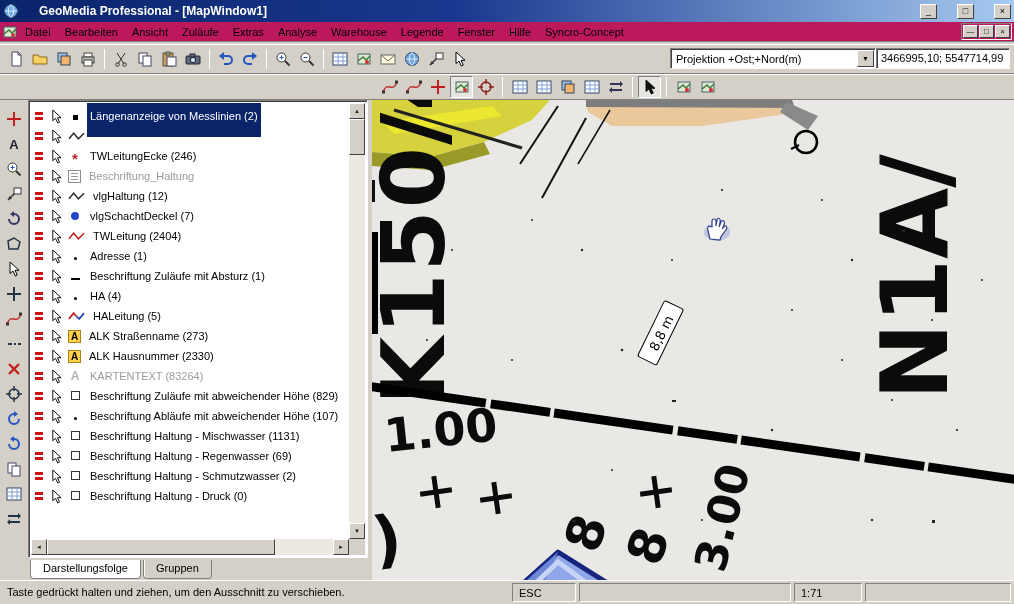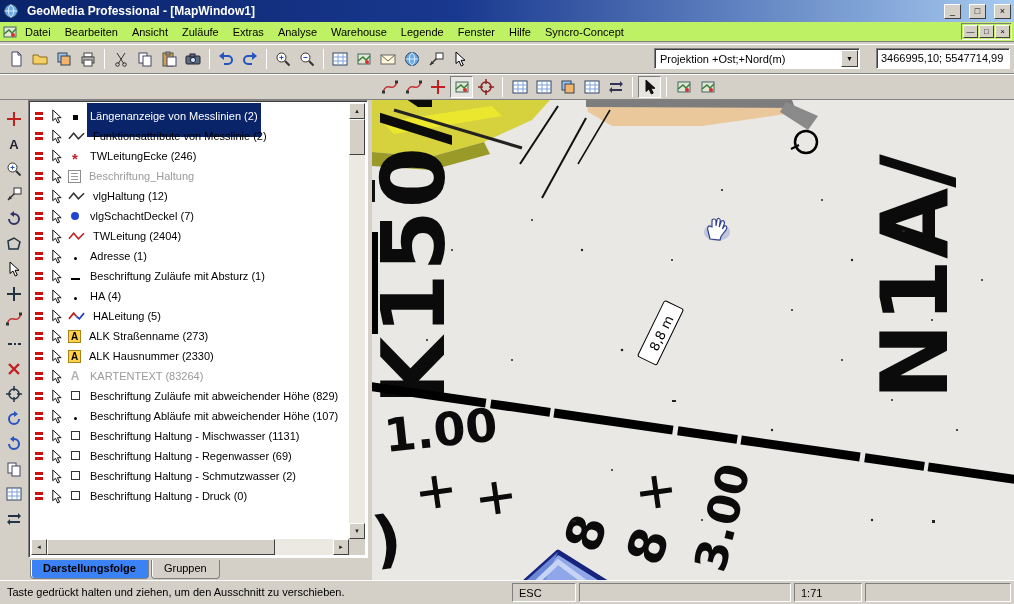--- a/index.html
+++ b/index.html
@@ -4,47 +4,47 @@
 <style>
   *{box-sizing:border-box;margin:0;padding:0}
   html,body{width:1014px;height:604px;overflow:hidden}
   body{font-family:"Liberation Sans",sans-serif;font-size:11px;background:#d4d0c8;position:relative;color:#000}
   .ic{width:16px;height:16px;display:block}
   button{font-family:inherit;cursor:default}
 
   
   #titlebar{position:absolute;left:0;top:0;right:0;height:22px;
     background:linear-gradient(90deg,#0a246a 0%,#19388f 45%,#a6caf0 100%);
-    display:flex;align-items:center;gap:8px;padding:0 3px;color:#fff;font-weight:bold;font-size:12px}
+    display:flex;align-items:center;gap:20px;padding:0 3px;color:#fff;font-weight:bold;font-size:12px}
   .spacer{flex:1}
   .wbtn{width:17px;height:15px;background:#d4d0c8;border:1px solid;border-color:#fff #404040 #404040 #fff;
     font-size:9px;line-height:11px;text-align:center;color:#000;padding:0}
   
-  #menubar{position:absolute;left:0;top:22px;right:0;height:20px;background:#bef264;
+  #menubar{position:absolute;left:0;top:22px;right:0;height:20px;background:#be185d;
     display:flex;align-items:center;gap:0;padding:0 2px;border-bottom:1px solid #808080}
   .mitem{padding:3px 7px}
   #mdictrl{margin-left:auto;display:flex;gap:1px;border:1px solid;border-color:#808080 #fff #fff #808080;padding:1px}
   .mdibtn{width:15px;height:13px;background:#d4d0c8;border:1px solid;border-color:#fff #404040 #404040 #fff;
     font-size:8px;line-height:10px;text-align:center;padding:0}
   
   #toolbar1{position:absolute;left:0;top:44px;right:0;height:30px;background:#d4d0c8;display:flex;align-items:center;
     padding:0 4px;gap:0;border-bottom:1px solid #808080;box-shadow:inset 0 1px #fff}
   #toolbar2{position:absolute;left:0;top:74px;right:0;height:26px;background:#d4d0c8;display:flex;align-items:center;
     padding:0 4px 0 378px;gap:1px;border-bottom:1px solid #808080;box-shadow:inset 0 1px #fff}
   .tbtn{width:24px;height:24px;display:flex;align-items:center;justify-content:center;background:#d4d0c8;border:1px solid #d4d0c8;padding:0}
   #toolbar2 .tbtn{width:23px;height:22px}
   .tbtn.pressed{border-color:#808080 #fff #fff #808080;background:#e7e5df}
   .sep{width:1px;height:20px;background:#808080;border-right:1px solid #fff;margin:0 4px}
   #projcombo{margin-left:auto;width:206px;height:21px;background:#fff;border:1px solid;border-color:#808080 #fff #fff #808080;
     box-shadow:inset 1px 1px #404040;display:flex;align-items:center}
   #projtext{flex:1;padding:0 5px;white-space:nowrap;overflow:hidden}
   .drop{width:17px;height:17px;margin-right:1px;background:#d4d0c8;border:1px solid;border-color:#fff #404040 #404040 #fff;
     text-align:center;font-size:7px;line-height:16px}
   .drop::before{content:"▼"}
-  #coordbox{width:134px;height:21px;margin-left:16px;background:#fff;border:1px solid;border-color:#808080 #fff #fff #808080;
+  #coordbox{width:134px;height:21px;margin-left:0;background:#fff;border:1px solid;border-color:#808080 #fff #fff #808080;
     box-shadow:inset 1px 1px #404040;padding:3px 4px;white-space:nowrap;overflow:hidden}
   
   #lefttools{position:absolute;left:0;top:100px;width:28px;bottom:24px;background:#d4d0c8;display:flex;flex-direction:column;
     align-items:center;gap:3px;padding-top:8px}
   #lefttools .tbtn{width:24px;height:22px}
   
   #legendpanel{position:absolute;left:28px;top:100px;width:340px;height:458px;background:#fff;
     border:1px solid;border-color:#808080 #fff #fff #808080;box-shadow:inset 1px 1px #404040}
   #legendrows{position:absolute;left:2px;top:2px;right:18px;bottom:18px;overflow:hidden;padding-top:3px}
   .lrow{height:20px;display:flex;align-items:center;gap:5px;padding-left:3px;white-space:nowrap}
@@ -81,21 +81,21 @@
   .sbtn.up{top:0;left:0}.sbtn.up::before{content:"▲"}
   .sbtn.dn{bottom:0;left:0}.sbtn.dn::before{content:"▼"}
   .sbtn.lf{left:0;top:0}.sbtn.lf::before{content:"◄"}
   .sbtn.rt{right:0;top:0}.sbtn.rt::before{content:"►"}
   .vthumb{position:absolute;left:0;top:16px;width:16px;height:36px;background:#d4d0c8;border:1px solid;border-color:#fff #404040 #404040 #fff}
   .hthumb{position:absolute;top:0;left:16px;width:228px;height:16px;background:#d4d0c8;border:1px solid;border-color:#fff #404040 #404040 #fff}
   
   #tabsbar{position:absolute;left:30px;top:560px;height:19px;display:flex;gap:2px}
   .tab{padding:2px 12px 3px;background:#d4d0c8;border:1px solid #808080;border-top:none;border-radius:0 0 4px 4px;
     box-shadow:inset 1px 0 #fff}
-  .tab.active{font-weight:bold;background:#3b82f6}
+  .tab.active{font-weight:normal;background:#ffffff}
   
   #map{position:absolute;left:372px;top:100px;width:642px;height:480px;background:#e9e8e5;overflow:hidden}
   
   #statusbar{position:absolute;left:0;bottom:0;right:0;height:24px;background:#d4d0c8;border-top:1px solid #fff;
     display:flex;align-items:stretch;gap:3px;padding:2px 3px}
   .sfield{border:1px solid;border-color:#808080 #fff #fff #808080;padding:3px 6px;white-space:nowrap;overflow:hidden}
   #smsg{flex:1;border:none;padding:3px 4px}
   #sesc{width:64px}
   #sblank{width:212px}
   #sscale{width:68px}
@@ -539,21 +539,20 @@
         <span class="llab">Längenanzeige von Messlinien (2)</span>
       </div>
     <div class="lrow">
         <span class="rdash"></span>
         <svg class="ptr">
           <use href="#i-ptr"></use>
         </svg>
         <svg class="zzs c-dark">
           <use href="#i-zz"></use>
         </svg>
-        <span class="llab">Funktionsattribute von Messlinie (2)</span>
       </div>
     <div class="lrow">
         <span class="rdash"></span>
         <svg class="ptr">
           <use href="#i-ptr"></use>
         </svg>
         <span class="sy sy-star"></span>
         <span class="llab">TWLeitungEcke (246)</span>
       </div>
     <div class="lrow dis">

